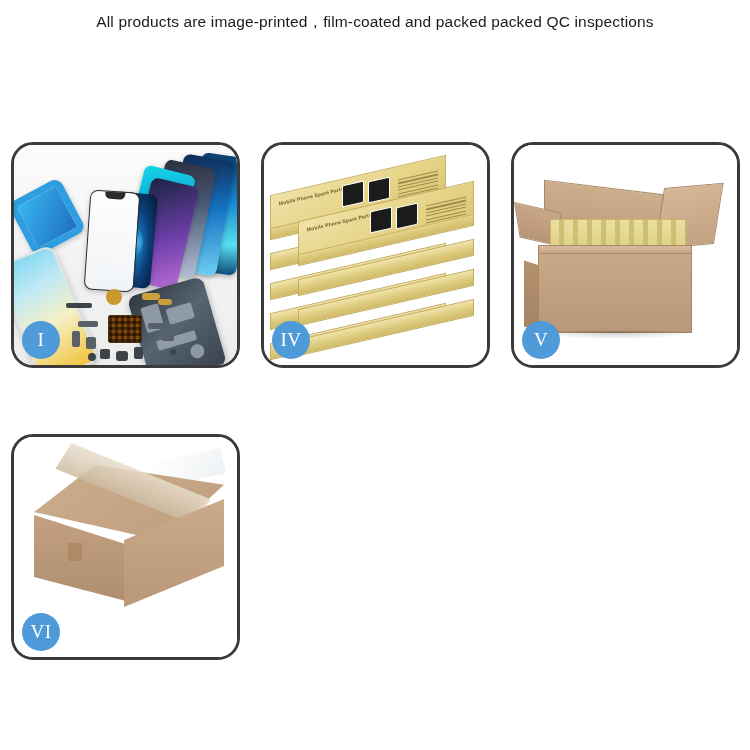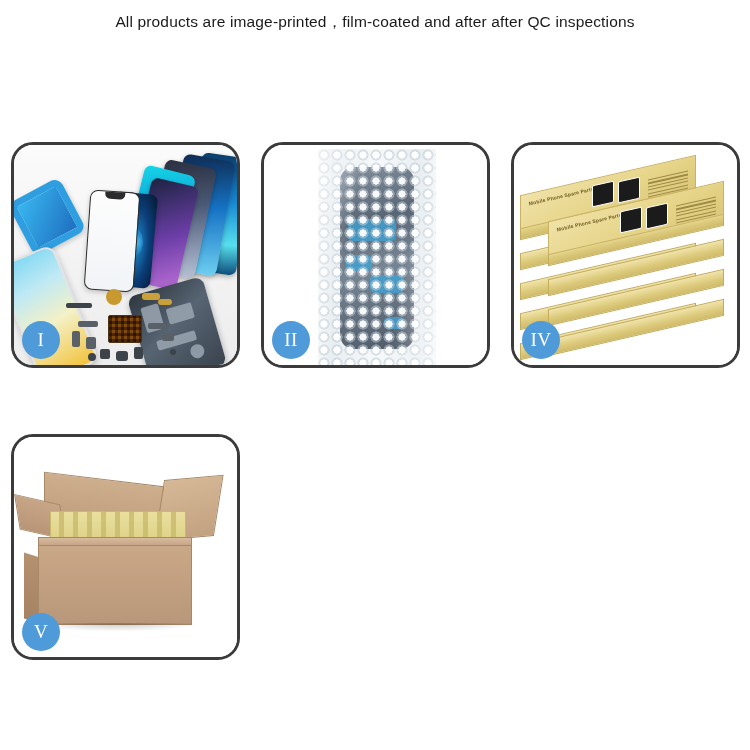--- a/index.html
+++ b/index.html
@@ -210,21 +210,21 @@
   .s-wrap { position:absolute; left:138px; top:18px; width:72px; height:26px;
       background:linear-gradient(140deg, rgba(255,255,255,.9), rgba(226,232,236,.6));
       transform: rotate(-12deg); border-radius:3px; }
 </style>
 </head>
 <body>
 
 <div class="page">
 
   <div class="header">
-    <div class="subtitle">All products are image-printed，film-coated and after after QC inspections</div>
+    <div class="subtitle">All products are image-printed，film-coated and packed packed QC inspections</div>
   </div>
 
   <div class="grid">
 
     <div class="panel">
       <div class="scene p1">
         <div class="ph fan4"></div>
         <div class="ph fan3"></div>
         <div class="ph fan2"></div>
         <div class="ph fan1"></div>
@@ -255,35 +255,20 @@
           <div class="prt" style="left:68px;top:60px;width:9px;height:12px;"></div>
           <div class="prt sm" style="left:82px;top:36px;width:18px;height:6px;"></div>
           <div class="prt sm" style="left:96px;top:46px;width:12px;height:8px;"></div>
           <div class="prt" style="left:22px;top:66px;width:8px;height:8px;border-radius:50%;"></div>
           <div class="prt" style="left:104px;top:62px;width:6px;height:6px;border-radius:50%;"></div>
         </div>
       </div>
       <div class="badge">I</div>
     </div>
 
-    <div class="panel">
-      <div class="scene p2">
-        <div class="wrapcol">
-          <div class="inner-item">
-            <div class="inner-blue" style="left:8px;top:52px;width:48px;height:22px;"></div>
-            <div class="inner-blue" style="left:6px;top:88px;width:26px;height:16px;"></div>
-            <div class="inner-blue" style="left:30px;top:108px;width:34px;height:18px;"></div>
-            <div class="inner-blue" style="left:44px;top:150px;width:20px;height:12px;"></div>
-          </div>
-          <div class="bubbles"></div>
-          <div class="sheen"></div>
-        </div>
-      </div>
-      <div class="badge">II</div>
-    </div>
 
 
     <div class="panel">
       <div class="scene p4">
 
         <div class="stk" style="left:6px; top:58px;">
           <div class="slab" style="top:0px;"></div>
           <div class="slab" style="top:30px;"></div>
           <div class="slab" style="top:60px;"></div>
           <div class="slab" style="top:90px;"></div>
@@ -343,15 +328,28 @@
             <i style="left:120px;"></i>
         </div>
         <div class="c-rimF"></div>
         <div class="c-bodyL"></div>
         <div class="c-body"></div>
         <div class="c-shadow"></div>
       </div>
       <div class="badge">V</div>
     </div>
 
+    <div class="panel">
+      <div class="scene p6">
+        <div class="s-wrap"></div>
+        <div class="s-top"></div>
+        <div class="s-tape"></div>
+        <div class="s-left">
+          <div class="s-nick" style="left:34px;top:28px;width:14px;height:18px;"></div>
+          <div class="s-nick" style="left:36px;top:74px;width:14px;height:14px;"></div>
+        </div>
+        <div class="s-right"></div>
+      </div>
+      <div class="badge">VI</div>
+    </div>
 
   </div>
 </div>
 
 </body></html>

